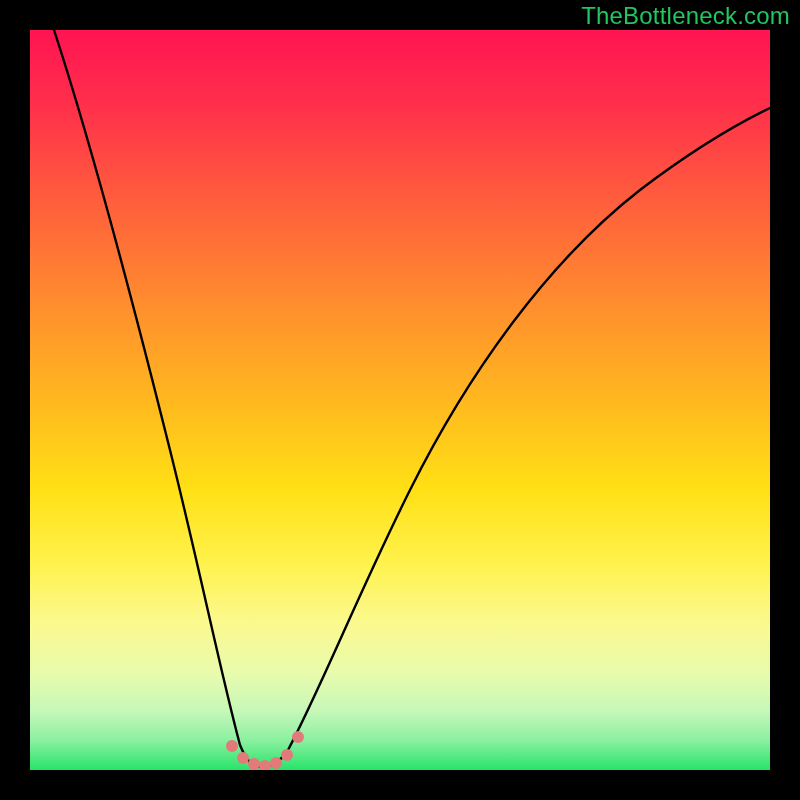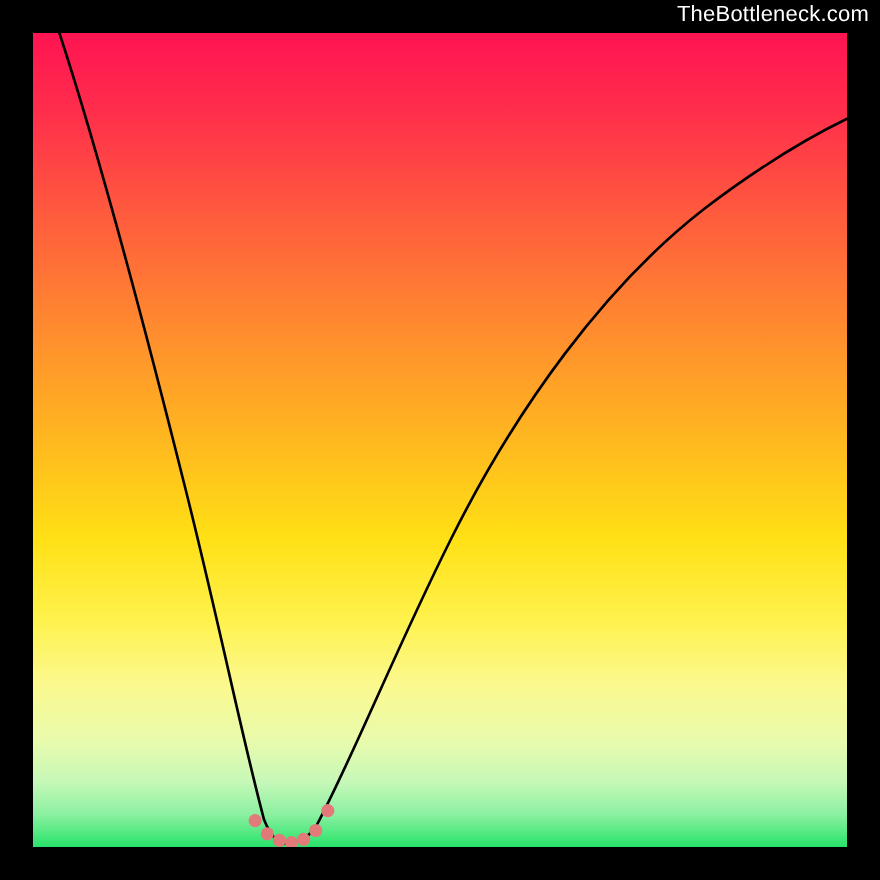--- a/index.html
+++ b/index.html
@@ -16,22 +16,22 @@
     top: 0;
     left: 0;
     width: 800px;
     height: 800px;
     background: #000;
   }
   .watermark {
     position: absolute;
     top: 2px;
     right: 10px;
-    color: #ffffff;
-    font-size: 20px;
+    color: #22c55e;
+    font-size: 24px;
     font-weight: 500;
     letter-spacing: 0.2px;
     z-index: 30;
   }
   .plot-area {
     position: absolute;
     top: 30px;
     left: 30px;
     width: 740px;
     height: 740px;

